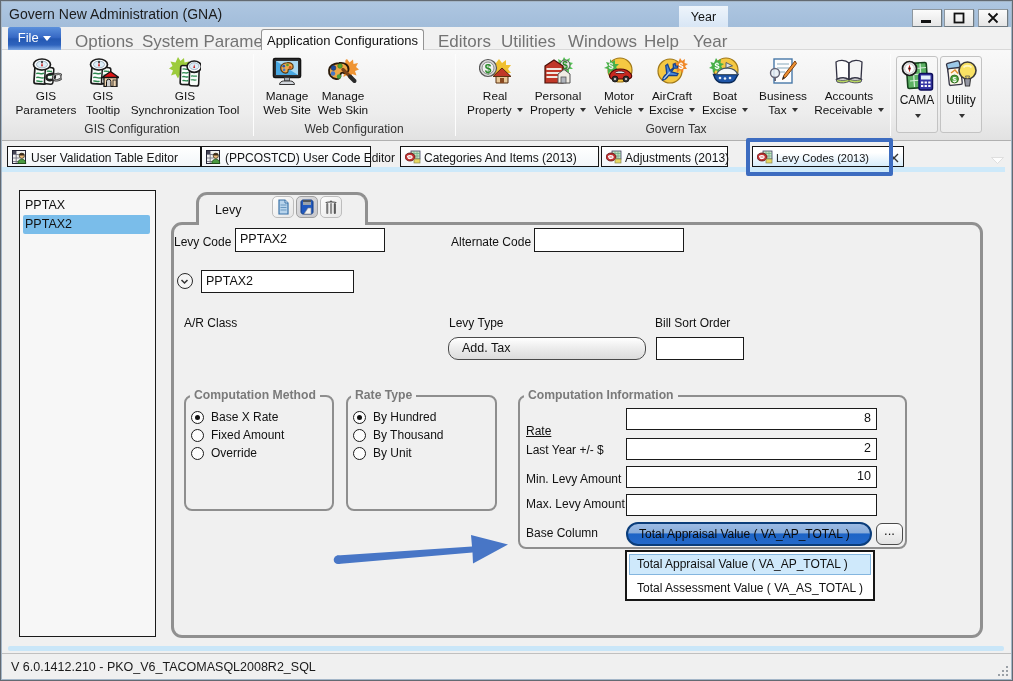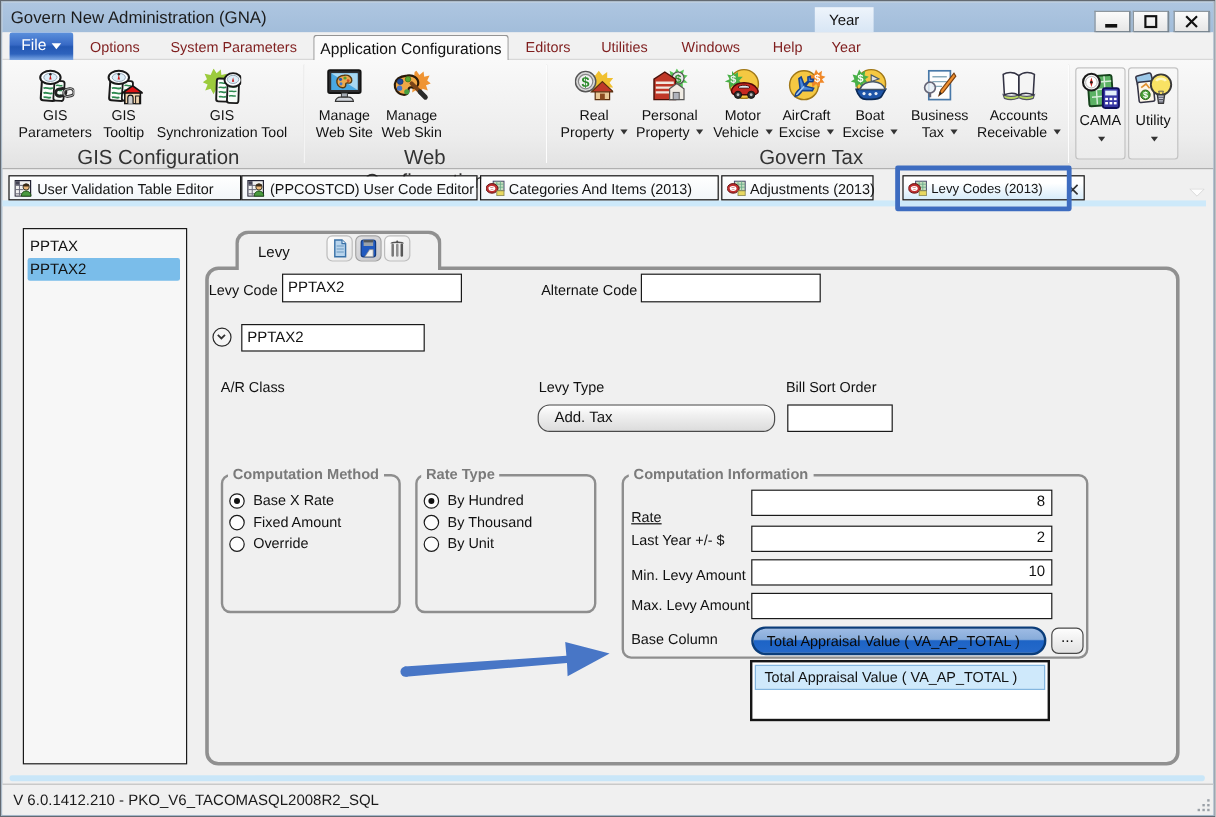--- a/index.html
+++ b/index.html
@@ -9,29 +9,29 @@
 
 #frame { position:absolute; inset:0; border:1px solid #636a72; outline:none; }
 #frame2 { position:absolute; left:1px; top:1px; right:1px; bottom:1px; border:1px solid #a4b6c8; }
 
 #titlebar { position:absolute; left:2px; top:2px; width:1009px; height:25px; background:linear-gradient(#aec6e1,#a2bdda); }
 #title { position:absolute; left:7px; top:4px; font-size:14px; color:#1c1c1c; }
 .ybtn { position:absolute; top:4px; height:21px; background:linear-gradient(#eef4fb,#d8e6f5); font-size:12.5px; color:#111; text-align:center; line-height:22px; }
 .winbtn { position:absolute; top:7px; width:30px; height:18px; background:linear-gradient(#fbfbfb,#e6e6e6); border:1px solid #8e979e; border-right-color:#6f7980; border-bottom-color:#6f7980; box-shadow:1px 1px 0 #9fb4c8; text-align:center; }
 
 #menubar { position:absolute; left:2px; top:27px; width:1009px; height:23px; background:#f1f1f1; border-bottom:1px solid #d8d8d8; }
-.menuitem { position:absolute; top:5px; font-size:12px; color:#7f1d1d; }
+.menuitem { position:absolute; top:5px; font-size:17px; color:#737373; }
 #filebtn { position:absolute; left:6px; top:0px; width:53px; height:23px; background:linear-gradient(#5b90dc 0%, #3769c5 45%, #2458b3 52%, #2e63bd 78%, #7da8e4 100%); border-radius:2px 2px 0 0; color:#fff; font-size:13px; text-align:center; line-height:22px; }
 #appconftab { position:absolute; left:259px; top:2px; width:163px; height:22px; background:#fbfbfb; border:1px solid #949494; border-bottom:none; border-radius:3px 3px 0 0; font-size:13px; color:#111; text-align:center; line-height:21px; }
 
 #ribbon { position:absolute; left:2px; top:50px; width:1009px; height:91px; background:linear-gradient(#f9f9f9, #ededed 70%, #e2e2e2); border-bottom:1px solid #b0b0b0; }
 .rsep { position:absolute; top:4px; height:82px; width:1px; background:#c9c9c9; border-right:1px solid #fdfdfd; }
 .rbtn { position:absolute; top:7px; text-align:center; font-size:11.8px; color:#111; line-height:13.5px; }
 .rbtn svg { display:block; margin:0 auto 3px auto; }
-.grplabel { position:absolute; top:72px; font-size:17px; color:#333; text-align:center; }
+.grplabel { position:absolute; top:72px; font-size:12px; color:#333; text-align:center; }
 .bigbox { position:absolute; top:6px; height:77px; border:1px solid #c3c3c3; border-radius:3px; background:linear-gradient(#f8f8f8,#ececec); text-align:center; font-size:12px; color:#111; }
 .caret { display:inline-block; width:0; height:0; border-left:3.5px solid transparent; border-right:3.5px solid transparent; border-top:4px solid #333; vertical-align:middle; margin-left:2px; }
 
 #tabstrip { position:absolute; left:2px; top:146px; width:1009px; height:26px; }
 .tab { position:absolute; top:0px; height:21px; border:1px solid #141414; background:linear-gradient(#ffffff,#f2f6f9); font-size:12px; color:#141414; white-space:nowrap; }
 .tab .ticon { position:absolute; left:4px; top:3px; }
 .tab .tlabel { position:absolute; left:23px; top:4px; }
 #tabblue { position:absolute; left:0px; top:21px; width:1003px; height:5px; background:#cde9fa; }
 #callout { position:absolute; left:744px; top:-8px; width:147px; height:38px; border:4px solid #3d6cc0; border-radius:2px; }
 
@@ -262,21 +262,21 @@
       <svg class="ticon" width="15" height="14" viewBox="0 0 15 14">
         <rect x="0.5" y="0.5" width="13" height="13" fill="#f0f0f0" stroke="#223" stroke-width="1"></rect>
         <path d="M1 4.5 H7.5 M1 8 H7.5 M1 11.5 H7.5 M4.2 1 V13" stroke="#667" stroke-width="0.8"></path>
         <rect x="1" y="1" width="3" height="3" fill="#445"></rect>
         <circle cx="9.8" cy="5.8" r="2.6" fill="#ecb87c" stroke="#332" stroke-width="0.8"></circle>
         <path d="M7.2 4.5 C7.6 2.8 12 2.8 12.4 4.5 L12 5.5 L7.7 5.5 Z" fill="#3a2a18"></path>
         <path d="M5.8 13.5 C5.8 10.2 8.2 9.2 9.8 9.2 C11.4 9.2 13.8 10.2 13.8 13.5 Z" fill="#4a9a40" stroke="#1a4a14" stroke-width="0.8"></path>
       </svg>
       <span class="tlabel">User Validation Table Editor</span>
     </div>
-  <div class="tab" style="left:199px; width:197px;">
+  <div class="tab" style="left:199px; width:170px;">
       <svg class="ticon" width="15" height="14" viewBox="0 0 15 14">
         <rect x="0.5" y="0.5" width="13" height="13" fill="#f0f0f0" stroke="#223" stroke-width="1"></rect>
         <path d="M1 4.5 H7.5 M1 8 H7.5 M1 11.5 H7.5 M4.2 1 V13" stroke="#667" stroke-width="0.8"></path>
         <rect x="1" y="1" width="3" height="3" fill="#445"></rect>
         <circle cx="9.8" cy="5.8" r="2.6" fill="#ecb87c" stroke="#332" stroke-width="0.8"></circle>
         <path d="M7.2 4.5 C7.6 2.8 12 2.8 12.4 4.5 L12 5.5 L7.7 5.5 Z" fill="#3a2a18"></path>
         <path d="M5.8 13.5 C5.8 10.2 8.2 9.2 9.8 9.2 C11.4 9.2 13.8 10.2 13.8 13.5 Z" fill="#4a9a40" stroke="#1a4a14" stroke-width="0.8"></path>
       </svg>
       <span class="tlabel">(PPCOSTCD) User Code Editor</span>
     </div>
@@ -393,20 +393,21 @@
   <div class="lbl" style="left:524px; top:300px;">Min. Levy Amount</div>
   <div class="input" style="left:624px; top:294px; width:251px; height:22px; line-height:19px; text-align:right; padding-right:5px;">10</div>
   <div class="lbl" style="left:524px; top:325px;">Max. Levy Amount</div>
   <div class="input" style="left:624px; top:322px; width:251px; height:22px;"></div>
   <div class="lbl" style="left:524px; top:354px;">Base Column</div>
   <div class="abs" style="left:624px; top:350px; width:246px; height:24px; border-radius:12px; border:2px solid #0b3d7a; background:linear-gradient(#9dbbe4 0%, #88acda 44%, #1d64c6 50%, #2569ca 100%); font-size:12px; color:#0a0a0a; line-height:20px; padding-left:11px;">Total Appraisal Value ( VA_AP_TOTAL )</div>
   <div class="abs" style="left:874px; top:351px; width:27px; height:22px; border-radius:6px; border:1.5px solid #4a4a4a; background:linear-gradient(#fdfdfd,#e2e2e2); text-align:center; font-size:13px; line-height:14px; color:#111;">...</div>
 
   <div class="abs" style="left:623px; top:378px; width:250px; height:51px; background:#fff; border:2px solid #161616;">
     <div class="abs" style="left:2px; top:2px; width:242px; height:21px; background:#cfe9fb; border:1px solid #84b6df; font-size:12px; line-height:19px; padding-left:7px; color:#111; white-space:nowrap;">Total Appraisal Value ( VA_AP_TOTAL )</div>
+    <div class="abs" style="left:10px; top:29px; font-size:12px; color:#111; white-space:nowrap;">Total Assessment Value ( VA_AS_TOTAL )</div>
   </div>
 
   <svg class="abs" style="left:325px; top:355px;" width="190" height="45" viewBox="0 0 190 45">
     <path d="M10 28.5 L145 19.5 L144 8 L181 17.5 L146 36.5 L145.5 25.5 L11 37 Z" fill="#4876c6" stroke="none"></path>
     <circle cx="11" cy="32.7" r="4.3" fill="#4876c6"></circle>
   </svg>
 </div>
 <div id="hscroll"></div>
 <div id="statusbar">
     <div id="statustext">V 6.0.1412.210 - PKO_V6_TACOMASQL2008R2_SQL</div>

